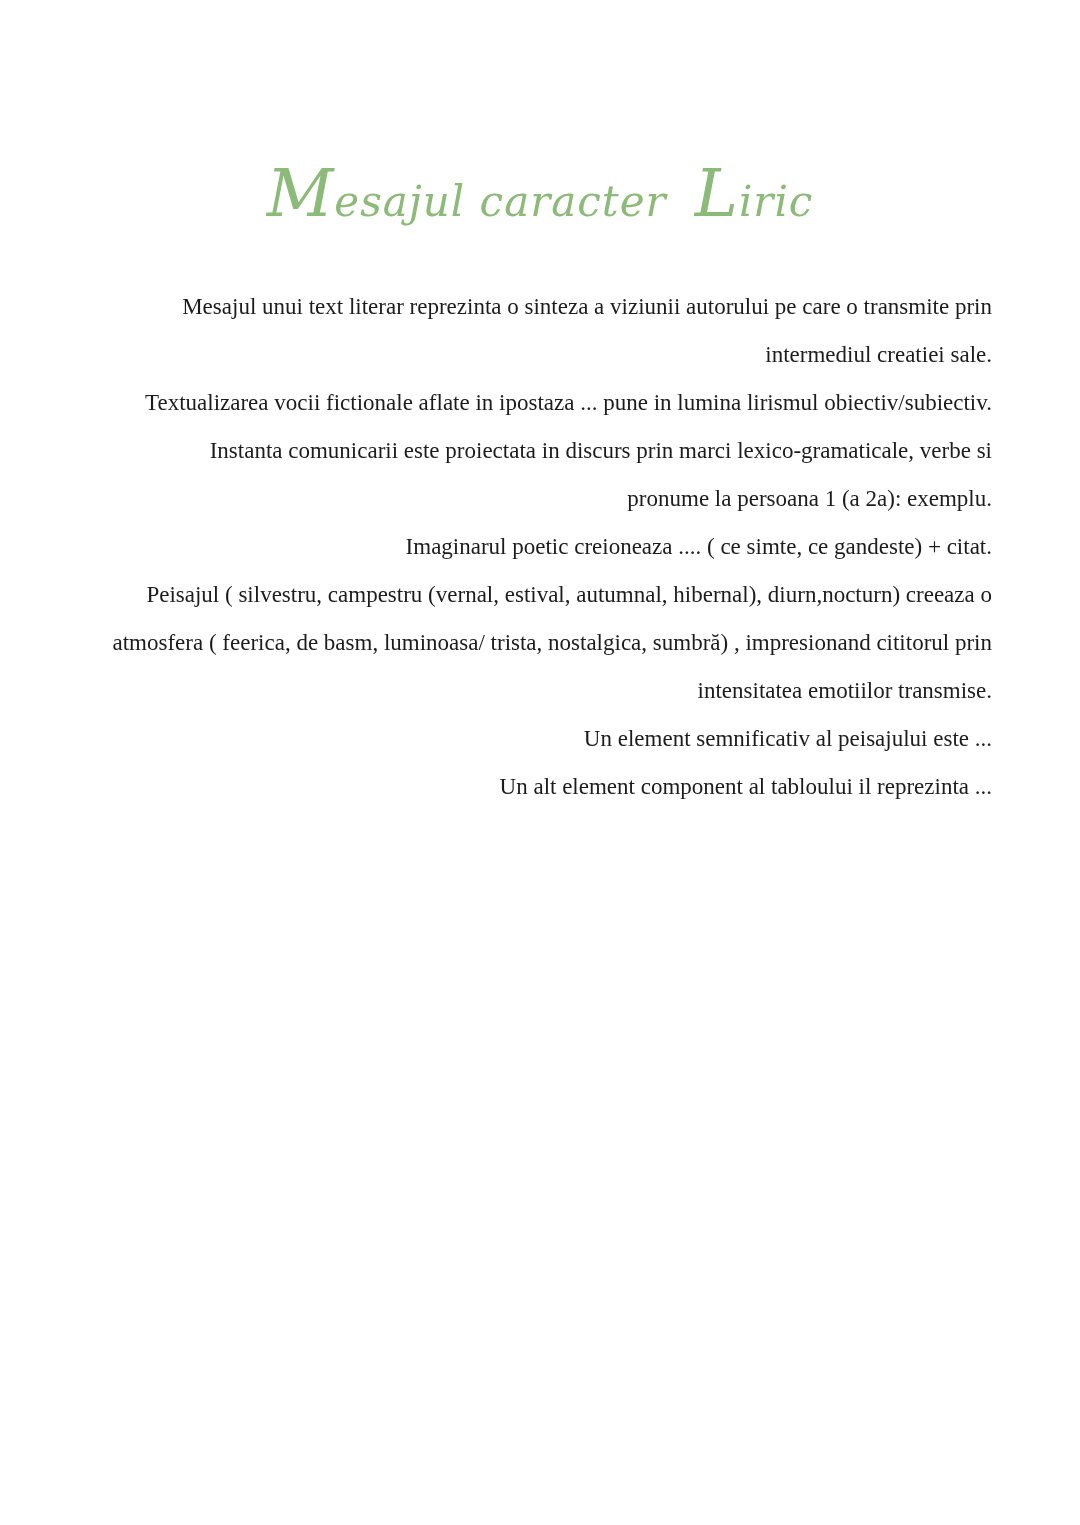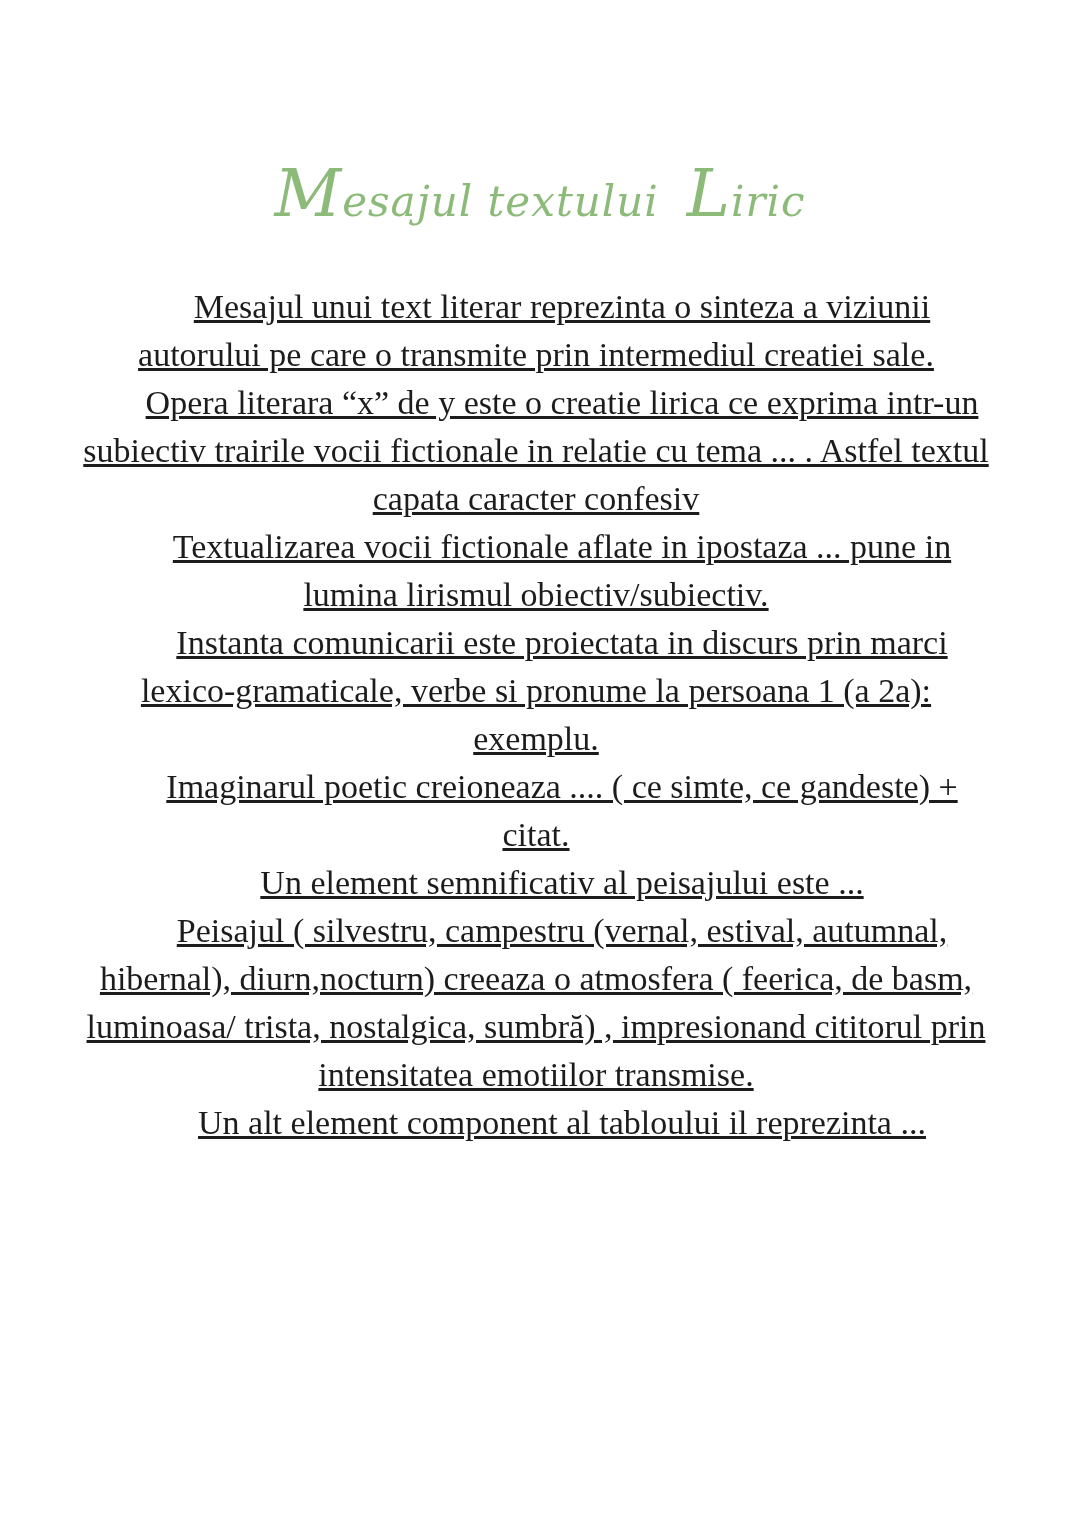--- a/index.html
+++ b/index.html
@@ -31,44 +31,42 @@
     display: inline-block;
   }
   .doc-title .tword::first-letter {
     font-size: 1.55em;
   }
   .doc-title .tword + .tword {
     margin-left: 28px;
   }
   .content {
     margin: 52px 88px 0 80px;
-    font-size: 34px;
+    font-size: 23px;
     line-height: 48px;
     color: #1c1c1c;
-    text-align: center;
-    text-decoration: underline;
+    text-align: right;
   }
   .content p {
     margin: 0;
     text-indent: 52px;
   }
 </style>
 </head>
 <body>
 
 <div class="page">
 
   <div class="title-wrap">
-    <h1 class="doc-title" style="color: rgb(140, 186, 120);"><span class="tword">Mesajul textului</span><span class="tword">Liric</span></h1>
+    <h1 class="doc-title" style="color: rgb(140, 186, 120);"><span class="tword">Mesajul caracter</span><span class="tword">Liric</span></h1>
   </div>
 
   <div class="content" style="color: rgb(28, 28, 28);">
     <p>Mesajul unui text literar reprezinta o sinteza a viziunii autorului pe care o transmite prin intermediul creatiei sale.</p>
-    <p>Opera literara “x” de y este o creatie lirica ce exprima intr-un subiectiv trairile vocii fictionale in relatie cu tema ... . Astfel textul capata caracter confesiv</p>
     <p>Textualizarea vocii fictionale aflate in ipostaza ... pune in lumina lirismul obiectiv/subiectiv.</p>
     <p>Instanta comunicarii este proiectata in discurs prin marci lexico-gramaticale, verbe si pronume la persoana 1 (a 2a): exemplu.</p>
     <p>Imaginarul poetic creioneaza .... ( ce simte, ce gandeste) + citat.</p>
+    <p>Peisajul ( silvestru, campestru (vernal, estival, autumnal, hibernal), diurn,nocturn) creeaza o atmosfera ( feerica, de basm, luminoasa/ trista, nostalgica, sumbră) , impresionand cititorul prin intensitatea emotiilor transmise.</p>
     <p>Un element semnificativ al peisajului este ...</p>
-    <p>Peisajul ( silvestru, campestru (vernal, estival, autumnal, hibernal), diurn,nocturn) creeaza o atmosfera ( feerica, de basm, luminoasa/ trista, nostalgica, sumbră) , impresionand cititorul prin intensitatea emotiilor transmise.</p>
     <p>Un alt element component al tabloului il reprezinta ...</p>
   </div>
 
 </div>
 
 </body></html>

